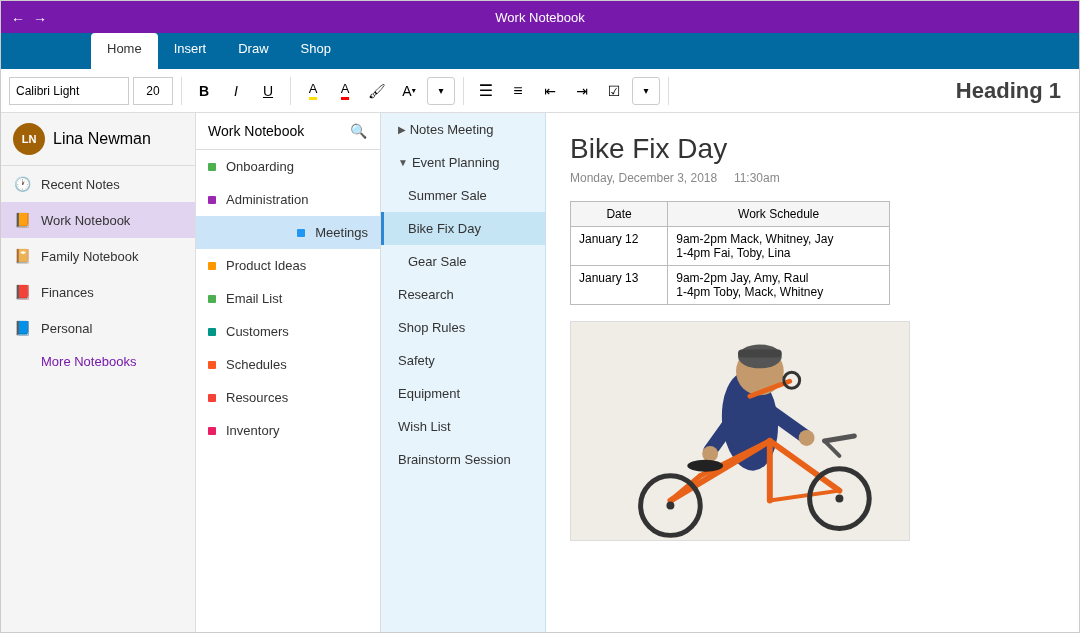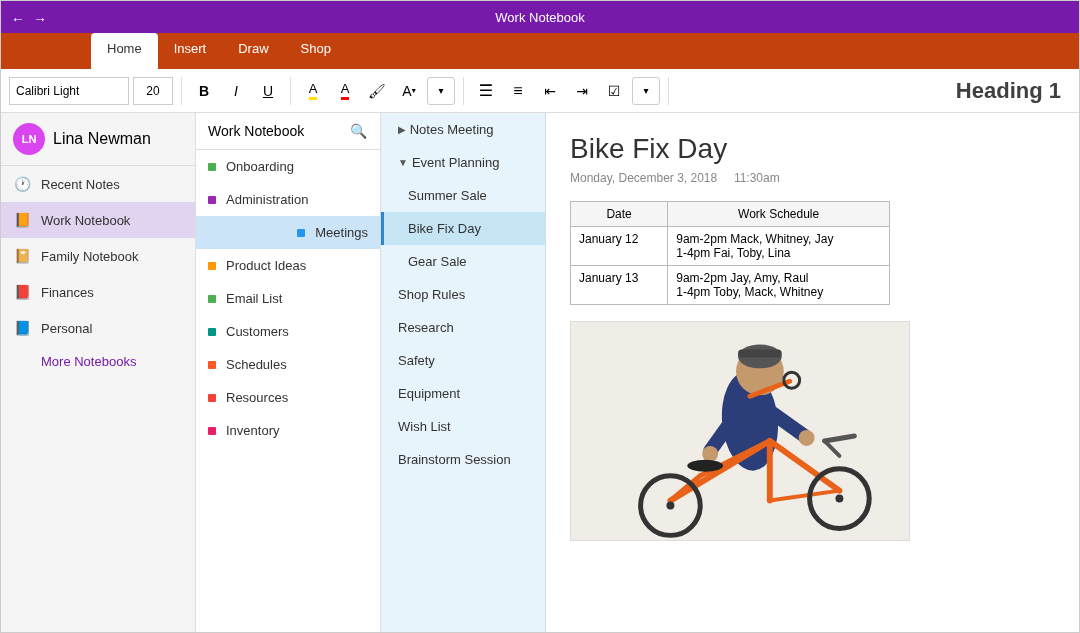--- a/index.html
+++ b/index.html
@@ -32,21 +32,21 @@
       gap: 8px;
     }
     .nav-arrow {
       color: white;
       font-size: 14px;
       cursor: pointer;
     }
 
     
     .ribbon-tabs {
-      background: #c2410c;
+      background: #0369a1;
       display: flex;
       padding-left: 90px;
       height: 36px;
     }
     .ribbon-tab {
       color: white;
       padding: 8px 16px;
       font-size: 13px;
       cursor: pointer;
       border-radius: 4px 4px 0 0;
@@ -129,21 +129,21 @@
     .sidebar-user {
       display: flex;
       align-items: center;
       padding: 10px 12px;
       gap: 8px;
       border-bottom: 1px solid #ddd;
     }
     .user-avatar {
       width: 32px;
       height: 32px;
-      background: #d946ef;
+      background: #a16207;
       border-radius: 50%;
       display: flex;
       align-items: center;
       justify-content: center;
       color: white;
       font-size: 11px;
       font-weight: bold;
       flex-shrink: 0;
     }
     .sidebar-item {
@@ -415,24 +415,24 @@
       <div class="page-item sub">
         <span>Summer Sale</span>
       </div>
       <div class="page-item sub active">
         <span>Bike Fix Day</span>
       </div>
       <div class="page-item sub">
         <span>Gear Sale</span>
       </div>
       <div class="page-item">
+        <span>Research</span>
+      </div>
+      <div class="page-item">
         <span>Shop Rules</span>
-      </div>
-      <div class="page-item">
-        <span>Research</span>
       </div>
       <div class="page-item">
         <span>Safety</span>
       </div>
       <div class="page-item">
         <span>Equipment</span>
       </div>
       <div class="page-item">
         <span>Wish List</span>
       </div>

